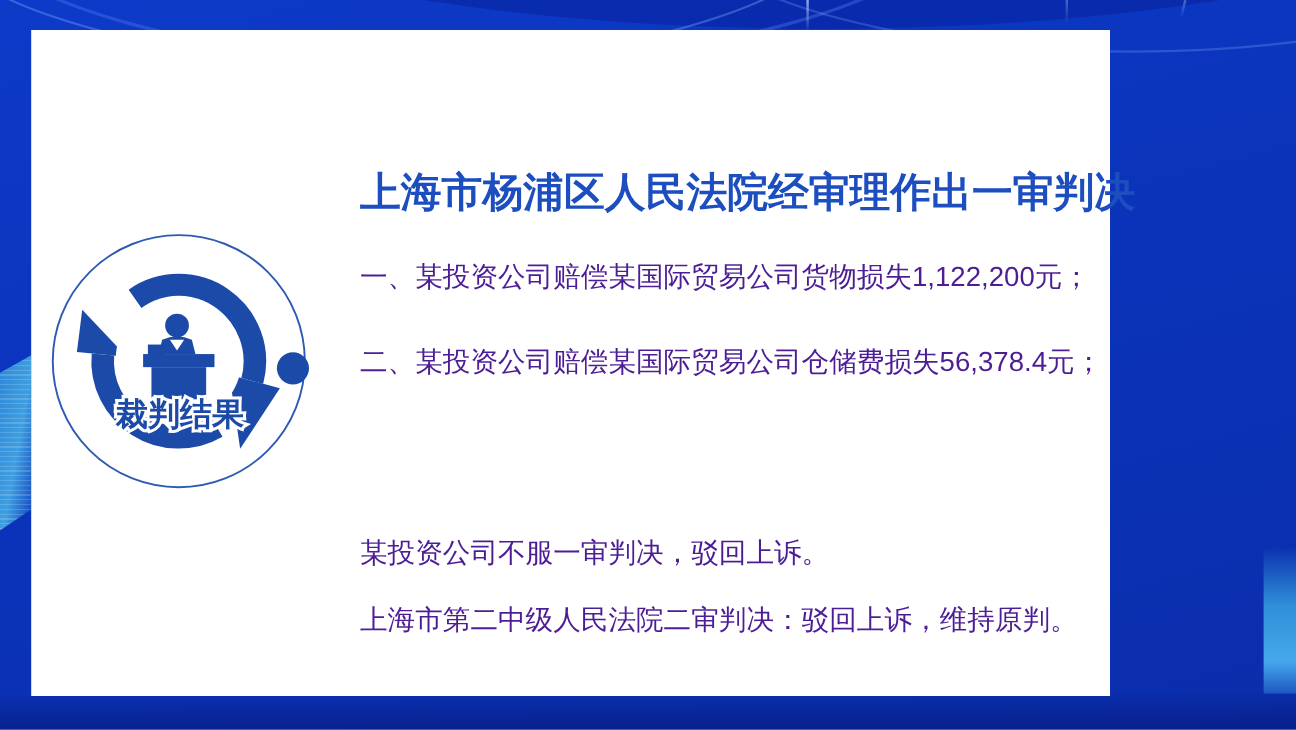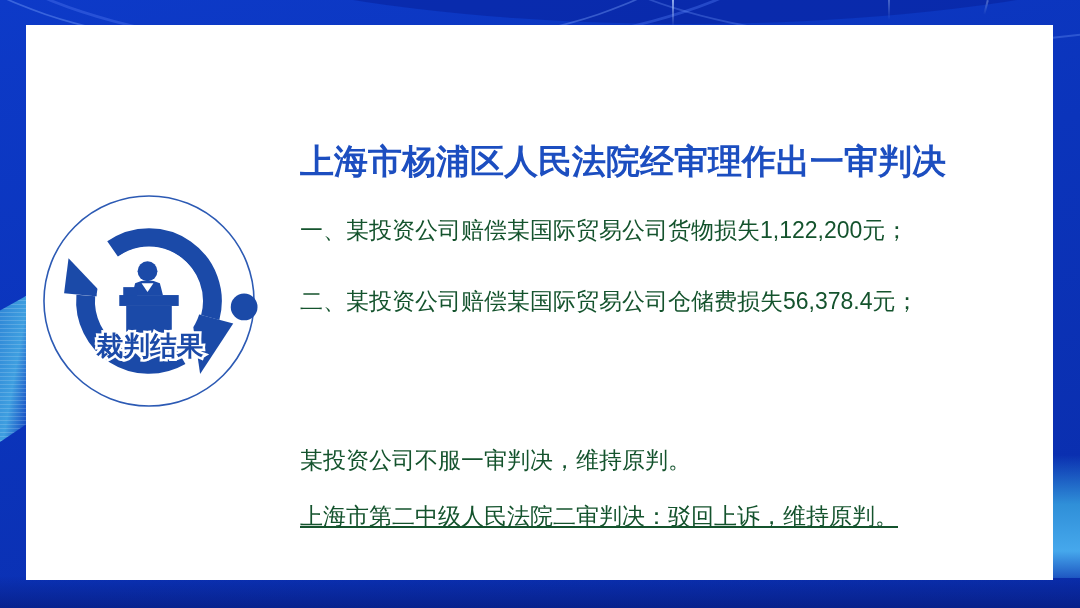--- a/index.html
+++ b/index.html
@@ -35,44 +35,44 @@
   .right-glow{
     position:absolute;right:0;top:455px;width:27px;height:123px;
     background:linear-gradient(180deg,rgba(40,120,210,0) 0%,#2f8fd8 40%,#46a8ec 78%,#1e57c2 100%);
   }
   .bottom-shade{
     position:absolute;left:0;bottom:0;width:100%;height:32px;
     background:linear-gradient(180deg,rgba(6,22,120,0),rgba(5,19,105,.5));
   }
   
   .card{
-    position:absolute;left:26px;top:25px;width:1027px;height:555px;
+    position:absolute;left:26px;top:25px;width:899px;height:555px;
     background:#ffffff;
   }
   
   .badge-svg{position:absolute;left:40px;top:192px;width:218px;height:218px;}
   .badge-label-text{
     font-family:"Liberation Sans","DejaVu Sans",sans-serif;
     font-weight:bold;font-size:27px;
     fill:#1b4aa8;stroke:#ffffff;stroke-width:5px;paint-order:stroke;
   }
   
   .title{
     position:absolute;left:274px;top:92px;width:730px;
     font-size:34px;font-weight:bold;color:#1c4ec0;line-height:1.25;
   }
   .body-line{
     position:absolute;left:274px;width:740px;
-    font-size:23px;color:#14532d;line-height:1.35;
+    font-size:23px;color:#4c1d95;line-height:1.35;
   }
   .item-1{top:190px;}
   .item-2{top:249px;margin-top:12px;}
   .item-3{top:306px;}
   .para-1{top:420px;}
-  .para-2{top:476px;text-decoration:underline;}
+  .para-2{top:476px;}
 </style>
 </head>
 <body>
 
 <div class="frame">
   <div class="sweep"></div>
   <div class="arc arc-1"></div>
   <div class="arc arc-2"></div>
   <div class="arc arc-3"></div>
   <div class="streak streak-1"></div>
@@ -83,21 +83,21 @@
   <div class="bottom-shade"></div>
 </div>
 
 <div class="card">
 
   <h1 class="title">上海市杨浦区人民法院经审理作出一审判决</h1>
 
   <div class="body-line item-1">一、某投资公司赔偿某国际贸易公司货物损失1,122,200元；</div>
   <div class="body-line item-2">二、某投资公司赔偿某国际贸易公司仓储费损失56,378.4元；</div>
 
-  <div class="body-line para-1">某投资公司不服一审判决，维持原判。</div>
+  <div class="body-line para-1">某投资公司不服一审判决，驳回上诉。</div>
   <div class="body-line para-2">上海市第二中级人民法院二审判决：驳回上诉，维持原判。</div>
 </div>
 
 <svg class="badge-svg" viewBox="0 0 220 220">
 
   <circle cx="110" cy="110" r="106" fill="#ffffff" stroke="#2c5ab4" stroke-width="1.6"></circle>
 
   <g>
     <path d="M 73.3 57.6 A 64 64 0 0 1 171.8 126.6" fill="none" stroke="#1b4aa8" stroke-width="19"></path>
     <polygon points="152.5,121.4 195,132.8 161.6,183.7" fill="#1b4aa8"></polygon>

